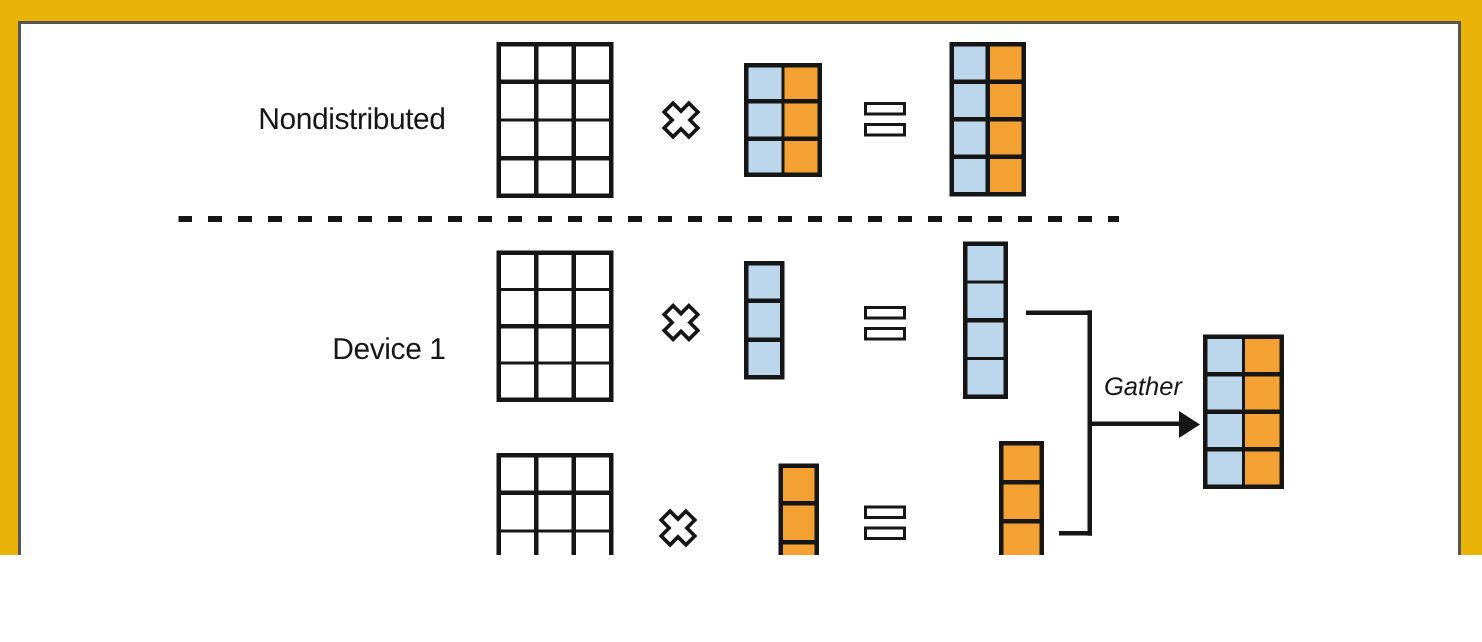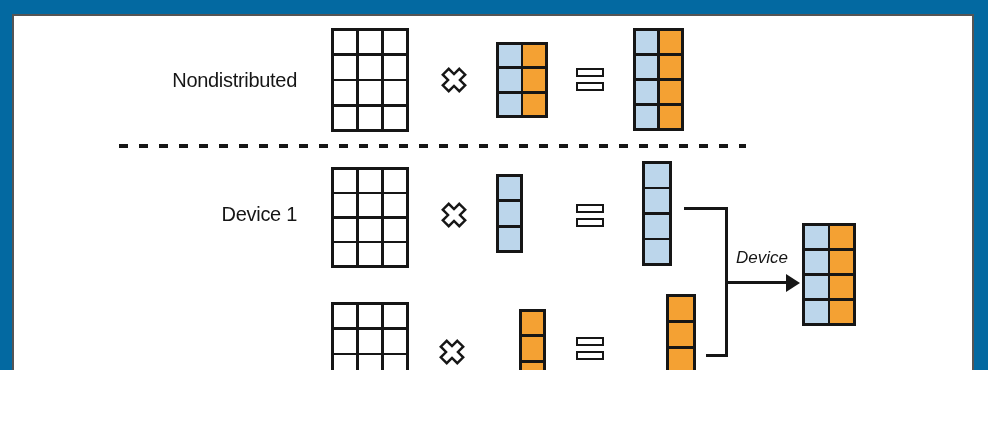--- a/index.html
+++ b/index.html
@@ -1,16 +1,16 @@
 <!DOCTYPE html>
 <html><head>
 <meta charset="utf-8">
 <style>
   html,body{margin:0;padding:0;background:#fff;}
-  .canvas{position:relative;width:988px;height:370px;background:#0369a1;overflow:hidden;
+  .canvas{position:relative;width:988px;height:370px;background:#eab308;overflow:hidden;
           font-family:"Liberation Sans", sans-serif;color:#161616;}
   .frame{position:absolute;left:12px;top:14px;width:962px;height:404px;
          border:2px solid #555;box-sizing:border-box;background:#fff;}
   .row-label{position:absolute;left:100px;width:197px;text-align:right;
              font-size:20px;letter-spacing:-0.3px;line-height:24px;color:#161616;}
   .matrix{position:absolute;display:grid;gap:2.6px;padding:2.6px;background:#161616;
           box-sizing:border-box;}
   .matrix .cell{width:100%;height:100%;}
   .op{position:absolute;width:28px;height:28px;}
   .eq{position:absolute;width:28px;display:flex;flex-direction:column;gap:5px;}
@@ -68,21 +68,21 @@
       <div class="cell" style="background: rgb(188, 214, 235);"></div>
       <div class="cell" style="background: rgb(244, 161, 51);"></div>
       <div class="cell" style="background: rgb(188, 214, 235);"></div>
       <div class="cell" style="background: rgb(244, 161, 51);"></div>
       <div class="cell" style="background: rgb(188, 214, 235);"></div>
       <div class="cell" style="background: rgb(244, 161, 51);"></div>
     </div>
 
   <div class="divider"></div>
 
-  <div class="row-label" style="top:202px;">Device 1</div>
+  <div class="row-label" style="top:221px;">Device 1</div>
   <div class="matrix" style="left: 331px; top: 167px; width: 78px; height: 101px; grid-template-columns: repeat(3, 1fr); grid-template-rows: repeat(4, 1fr);">
       <div class="cell" style="background: rgb(255, 255, 255);"></div>
       <div class="cell" style="background: rgb(255, 255, 255);"></div>
       <div class="cell" style="background: rgb(255, 255, 255);"></div>
       <div class="cell" style="background: rgb(255, 255, 255);"></div>
       <div class="cell" style="background: rgb(255, 255, 255);"></div>
       <div class="cell" style="background: rgb(255, 255, 255);"></div>
       <div class="cell" style="background: rgb(255, 255, 255);"></div>
       <div class="cell" style="background: rgb(255, 255, 255);"></div>
       <div class="cell" style="background: rgb(255, 255, 255);"></div>
@@ -144,21 +144,21 @@
       <div class="cell" style="background: rgb(244, 161, 51);"></div>
       <div class="cell" style="background: rgb(244, 161, 51);"></div>
       <div class="cell" style="background: rgb(244, 161, 51);"></div>
     </div>
 
   <div class="hline" style="left:684px;top:207px;width:44px;height:3px;"></div>
   <div class="vline" style="left:725px;top:207px;width:3px;height:150px;"></div>
   <div class="hline" style="left:706px;top:354px;width:22px;height:3px;"></div>
   <div class="hline" style="left:728px;top:281px;width:60px;height:3px;"></div>
   <div class="arrowhead" style="left:786px;top:273.5px;"></div>
-  <div class="gather-label">Device</div>
+  <div class="gather-label">Gather</div>
 
   <div class="matrix" style="left: 802px; top: 223px; width: 54px; height: 103px; grid-template-columns: repeat(2, 1fr); grid-template-rows: repeat(4, 1fr);">
       <div class="cell" style="background: rgb(188, 214, 235);"></div>
       <div class="cell" style="background: rgb(244, 161, 51);"></div>
       <div class="cell" style="background: rgb(188, 214, 235);"></div>
       <div class="cell" style="background: rgb(244, 161, 51);"></div>
       <div class="cell" style="background: rgb(188, 214, 235);"></div>
       <div class="cell" style="background: rgb(244, 161, 51);"></div>
       <div class="cell" style="background: rgb(188, 214, 235);"></div>
       <div class="cell" style="background: rgb(244, 161, 51);"></div>

